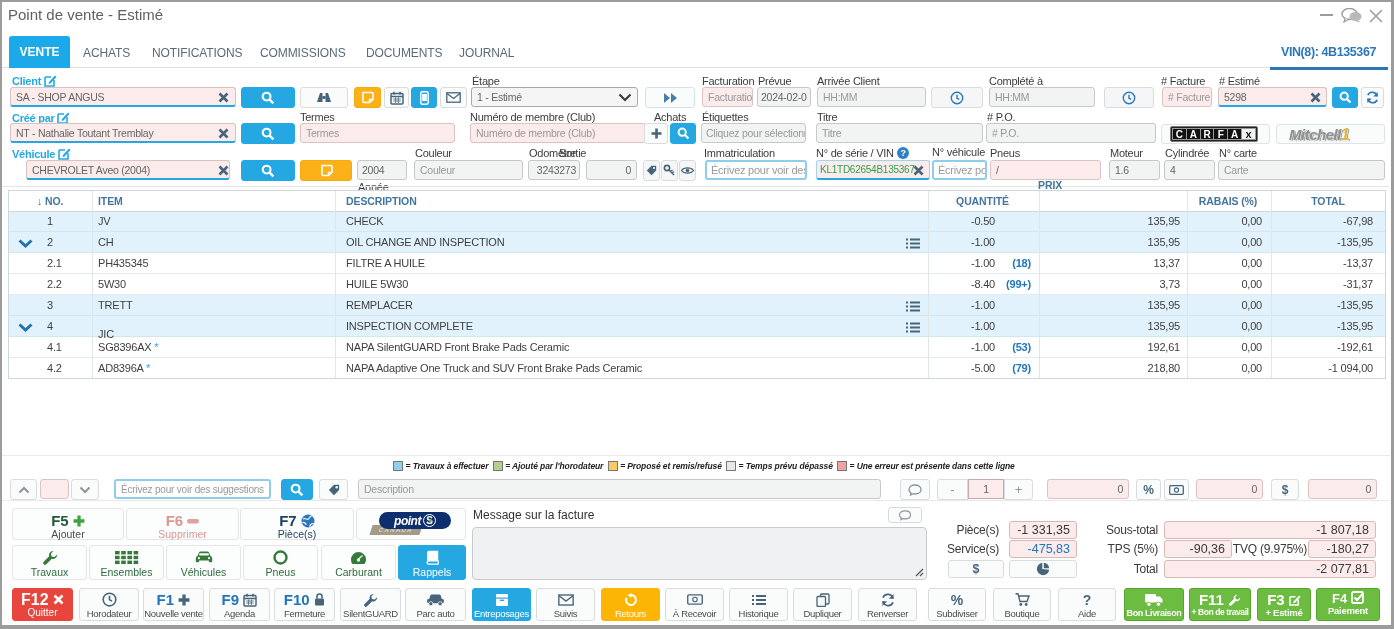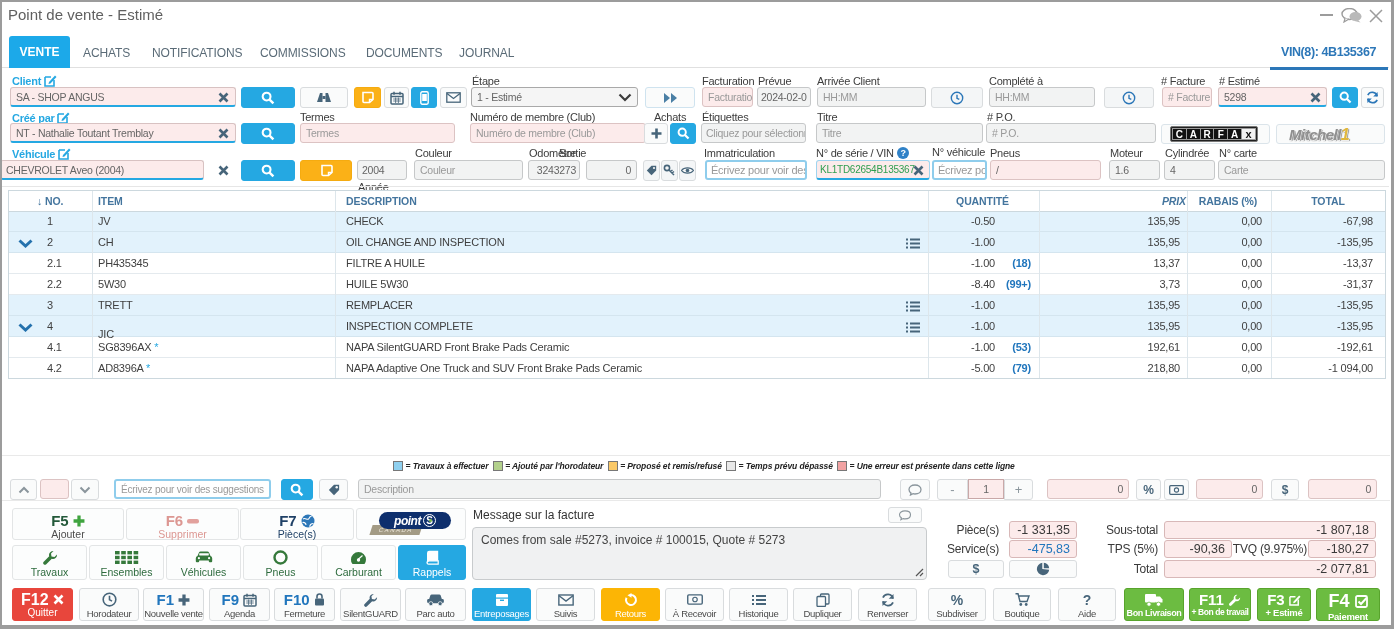--- a/index.html
+++ b/index.html
@@ -226,21 +226,21 @@
  <svg style="display:inline;vertical-align:-2px" width="12" height="12" viewBox="0 0 12 12">
       <circle cx="6" cy="6" r="6" fill="#2f81c7"></circle>
       <text x="6" y="9" text-anchor="middle" font-size="9" font-weight="bold" fill="#fff">?</text>
     </svg></div>
 <div class="lb" style="left:932px;top:146px;">N° véhicule</div>
 <div class="lb" style="left:990px;top:147px;">Pneus</div>
 <div class="lb" style="left:1110px;top:147px;">Moteur</div>
 <div class="lb" style="left:1165px;top:147px;">Cylindrée</div>
 <div class="lb" style="left:1219px;top:147px;">N° carte</div>
 
-<div class="inp pk bb" style="left:0;top:160px;width:204px;text-align:center;">CHEVROLET Aveo (2004)</div>
+<div class="inp pk bb" style="left:26px;top:160px;width:204px;text-align:center;">CHEVROLET Aveo (2004)</div>
 <svg class="a" style="left:218px;top:165px;" width="11" height="11" viewBox="0 0 11 11">
     <path d="M1.5 1.5 L9.5 9.5 M9.5 1.5 L1.5 9.5" stroke="#47657a" stroke-width="2.6"></path>
   </svg>
 <div class="btn bl" style="left:241px;top:160px;width:54px;height:21px;">
  <svg width="14" height="14" viewBox="0 0 14 14">
       <circle cx="5.6" cy="5.6" r="3.9" fill="none" stroke="#fff" stroke-width="2.1"></circle>
       <path d="M8.6 8.6 L12.4 12.4" stroke="#fff" stroke-width="2.4"></path>
     </svg>
   </div>
 <div class="btn yw" style="left:300px;top:160px;width:52px;height:21px;">
@@ -300,21 +300,21 @@
  <div class="a" style="left:919px;top:0;width:1px;height:187px;background:#dde6eb;"></div>
  <div class="a" style="left:1030px;top:0;width:1px;height:187px;background:#dde6eb;"></div>
  <div class="a" style="left:1178px;top:0;width:1px;height:187px;background:#dde6eb;"></div>
  <div class="a" style="left:1262px;top:0;width:1px;height:187px;background:#dde6eb;"></div>
 </div>
 
 <div class="hcell" style="left:37px;top:195px;color:#44759e;"><span style="font-weight:normal;">↓</span> NO.</div>
 <div class="hcell" style="left:98px;top:195px;color:#44759e;">ITEM</div>
 <div class="hcell" style="left:346px;top:195px;color:#44759e;">DESCRIPTION</div>
 <div class="hcell" style="left:927px;top:195px;width:111px;text-align:center;color:#44759e;">QUANTITÉ</div>
-<div class="hcell" style="left:1038px;top:195px;width:148px;text-align:right;color:#44759e;font-style:italic;">PRIX</div>
+<div class="hcell" style="left:1038px;top:179px;width:148px;text-align:left;color:#44759e;">PRIX</div>
 <div class="hcell" style="left:1186px;top:195px;width:84px;text-align:center;color:#44759e;">RABAIS (%)</div>
 <div class="hcell" style="left:1270px;top:195px;width:116px;text-align:center;color:#44759e;">TOTAL</div>
 
 <svg class="a" style="left:18px;top:239px;" width="15" height="9" viewBox="0 0 15 9">
     <path d="M1.5 1.5 L7.5 7 L13.5 1.5" fill="none" stroke="#2471ad" stroke-width="3"></path>
   </svg>
 <svg class="a" style="left:18px;top:323px;" width="15" height="9" viewBox="0 0 15 9">
     <path d="M1.5 1.5 L7.5 7 L13.5 1.5" fill="none" stroke="#2471ad" stroke-width="3"></path>
   </svg>
 
@@ -537,21 +537,20 @@
  <div style="font-size:10.5px;color:#fff;">Rappels</div>
   </div>
 
 <div class="a" style="left:473px;top:508px;font-size:12px;color:#333;">Message sur la facture</div>
 <div class="btn" style="left:888px;top:507px;width:34px;height:16px;">
  <svg width="14" height="11" viewBox="0 0 14 12">
       <path d="M7 1 C3.5 1 1 2.8 1 5.2 C1 6.6 1.8 7.8 3 8.5 L2.5 10.7 L5 9.4 C5.6 9.6 6.3 9.7 7 9.7 C10.5 9.7 13 7.8 13 5.2 C13 2.8 10.5 1 7 1 Z" fill="none" stroke="#8a959c" stroke-width="1.2"></path>
     </svg>
   </div>
 <div class="a" style="left:472px;top:527px;width:455px;height:53px;background:#f0f1f2;border:1px solid #c8cbcd;border-radius:4px;">
- <div style="margin:5px 8px;font-size:12px;color:#444;">Comes from sale #5273, invoice # 100015, Quote # 5273</div>
  <svg style="position:absolute;right:2px;bottom:2px;" width="9" height="9" viewBox="0 0 9 9">
       <path d="M8 1 L1 8 M8 5 L5 8" stroke="#555" stroke-width="1.2"></path>
     </svg>
   </div>
 
 <div class="tlb" style="left:930px;top:523px;width:69px;text-align:right;">Pièce(s)</div>
 <div class="tot" style="left:1009px;top:521px;width:68px;">-1 331,35</div>
 <div class="tlb" style="left:1060px;top:523px;width:98px;text-align:right;">Sous-total</div>
 <div class="tot" style="left:1164px;top:521px;width:212px;">-1 807,18</div>
 <div class="tlb" style="left:930px;top:542px;width:69px;text-align:right;">Service(s)</div>
@@ -727,18 +726,18 @@
  <div style="font-size:8.5px;letter-spacing:-0.4px;font-weight:bold;margin-top:-1px;white-space:nowrap;">+ Bon de travail</div>
   </div>
 <div class="gb" style="left:1257px;width:54px;">
  <div style="margin-top:2px;font-size:15px;font-weight:bold;">F3 <svg style="display:inline;vertical-align:-1px;" width="12" height="12" viewBox="0 0 13 13">
         <path d="M1 3 h6 M1 3 v9 h9 v-6" stroke="#fff" stroke-width="1.6" fill="none"></path>
         <path d="M5 8 L11 1.5 L12.5 3 L6.5 9.5 L4.5 10 Z" fill="#fff"></path>
       </svg></div>
  <div style="font-size:9.5px;letter-spacing:-0.3px;font-weight:bold;margin-top:-1px;white-space:nowrap;">+ Estimé</div>
   </div>
 <div class="gb" style="left:1316px;width:64px;">
- <div style="margin-top:2px;font-size:18px;font-weight:bold;">F4 <svg style="display:inline;vertical-align:-1px;" width="13" height="13" viewBox="0 0 13 13">
+ <div style="margin-top:2px;font-size:13px;font-weight:bold;">F4 <svg style="display:inline;vertical-align:-1px;" width="13" height="13" viewBox="0 0 13 13">
         <rect x="1" y="1" width="11" height="11" rx="1.5" fill="none" stroke="#fff" stroke-width="1.8"></rect>
         <path d="M3.5 6.5 L6 9 L11.5 3" fill="none" stroke="#fff" stroke-width="2"></path>
       </svg></div>
  <div style="font-size:9.5px;letter-spacing:-0.3px;font-weight:bold;margin-top:-1px;white-space:nowrap;">Paiement</div>
   </div>
 
 </body></html>

